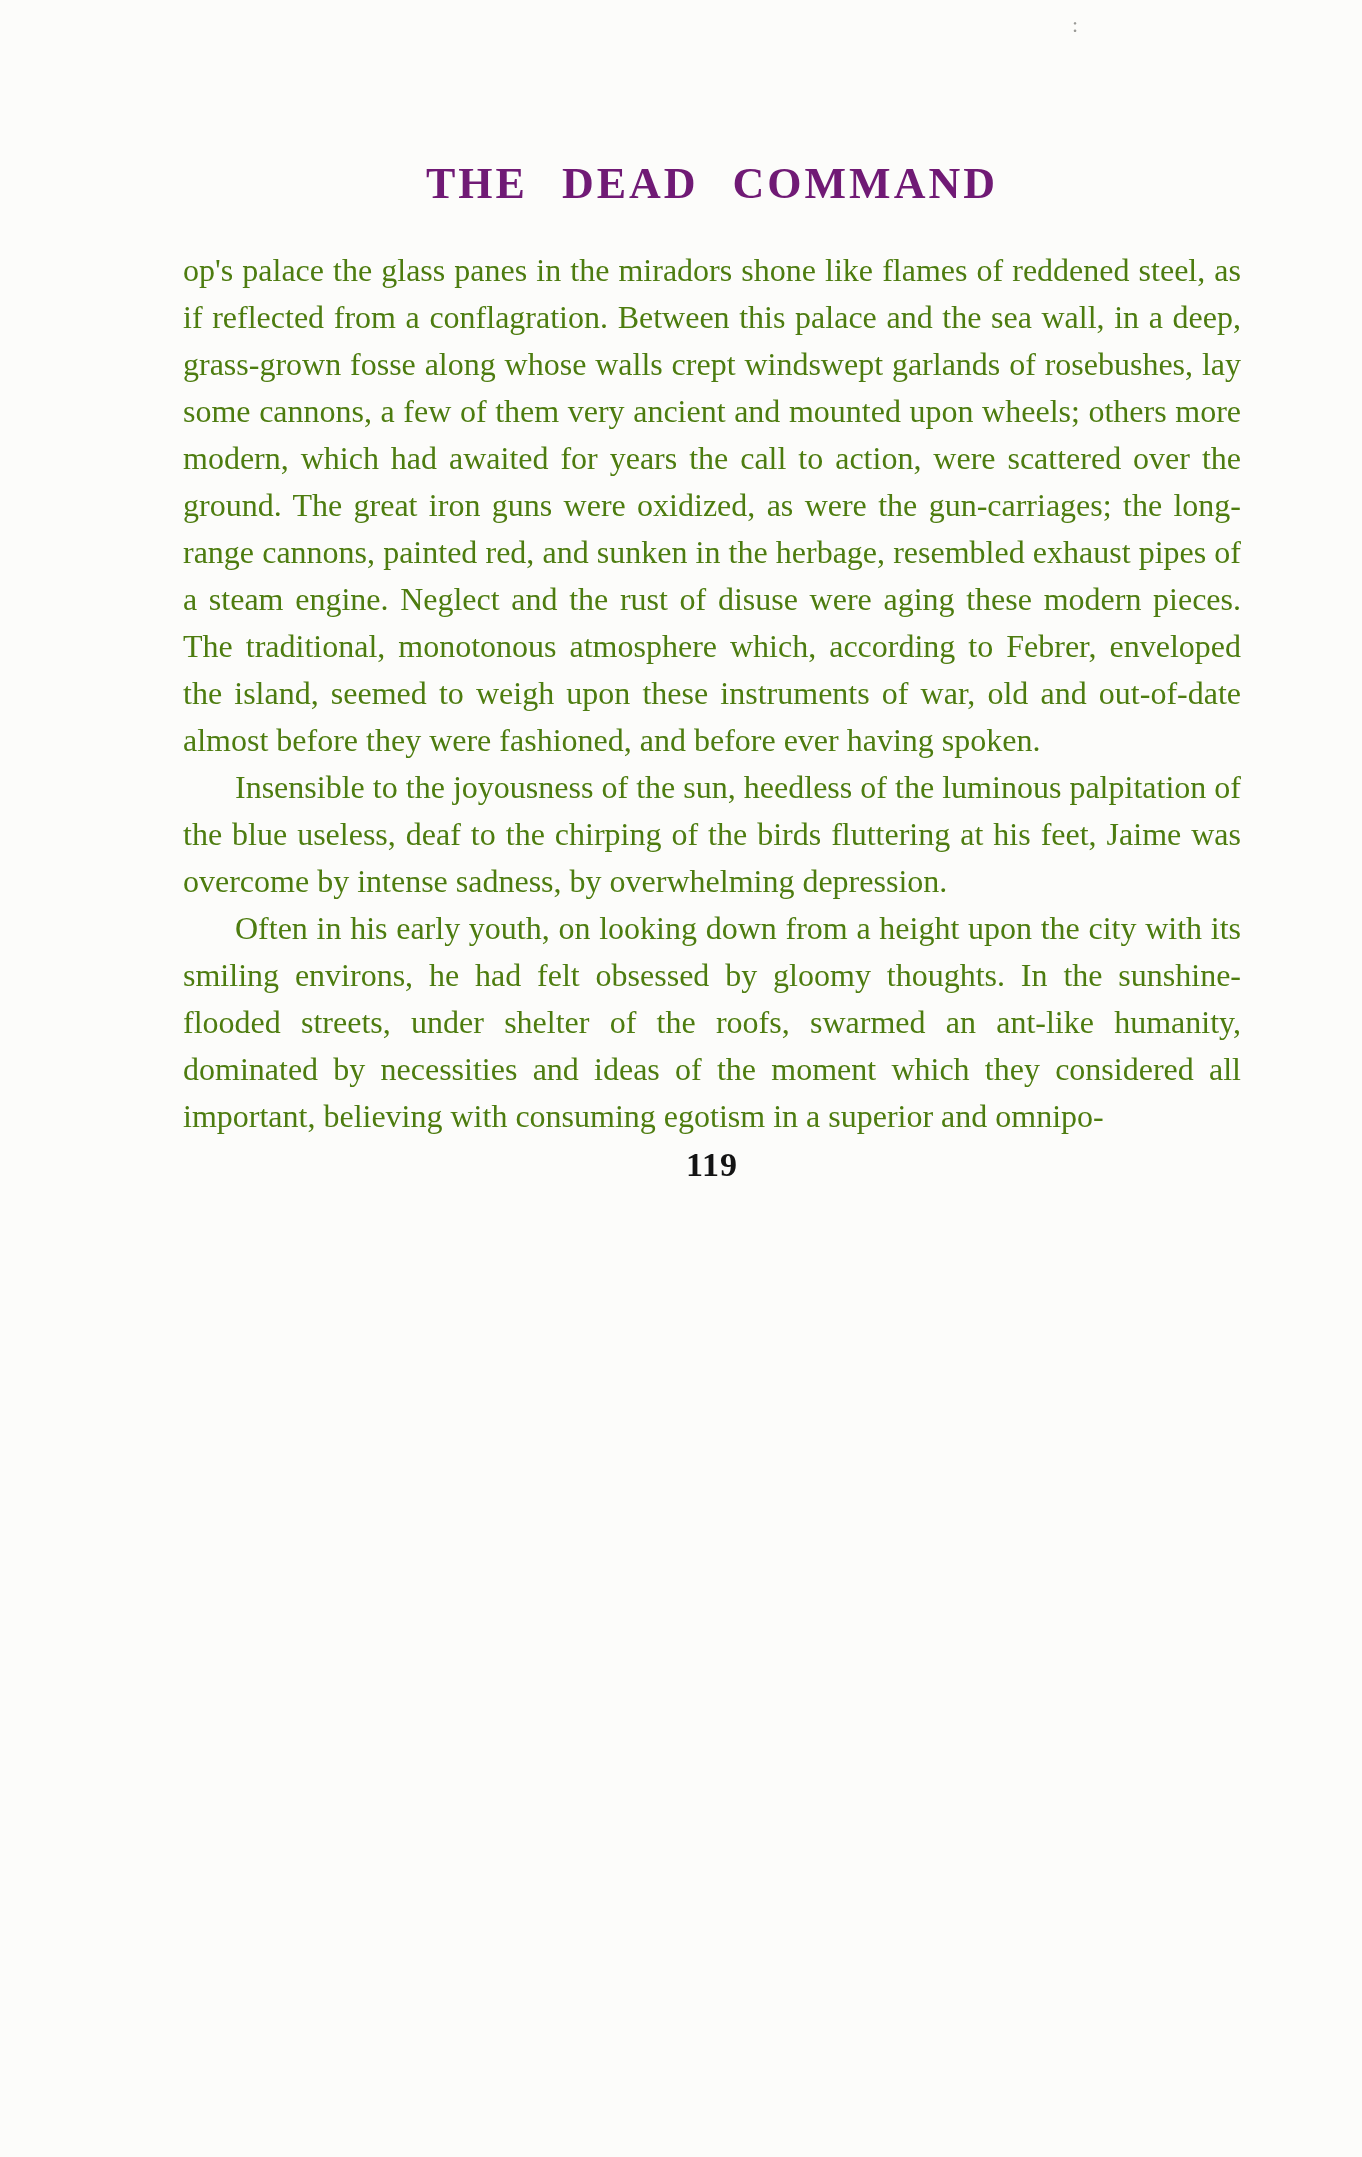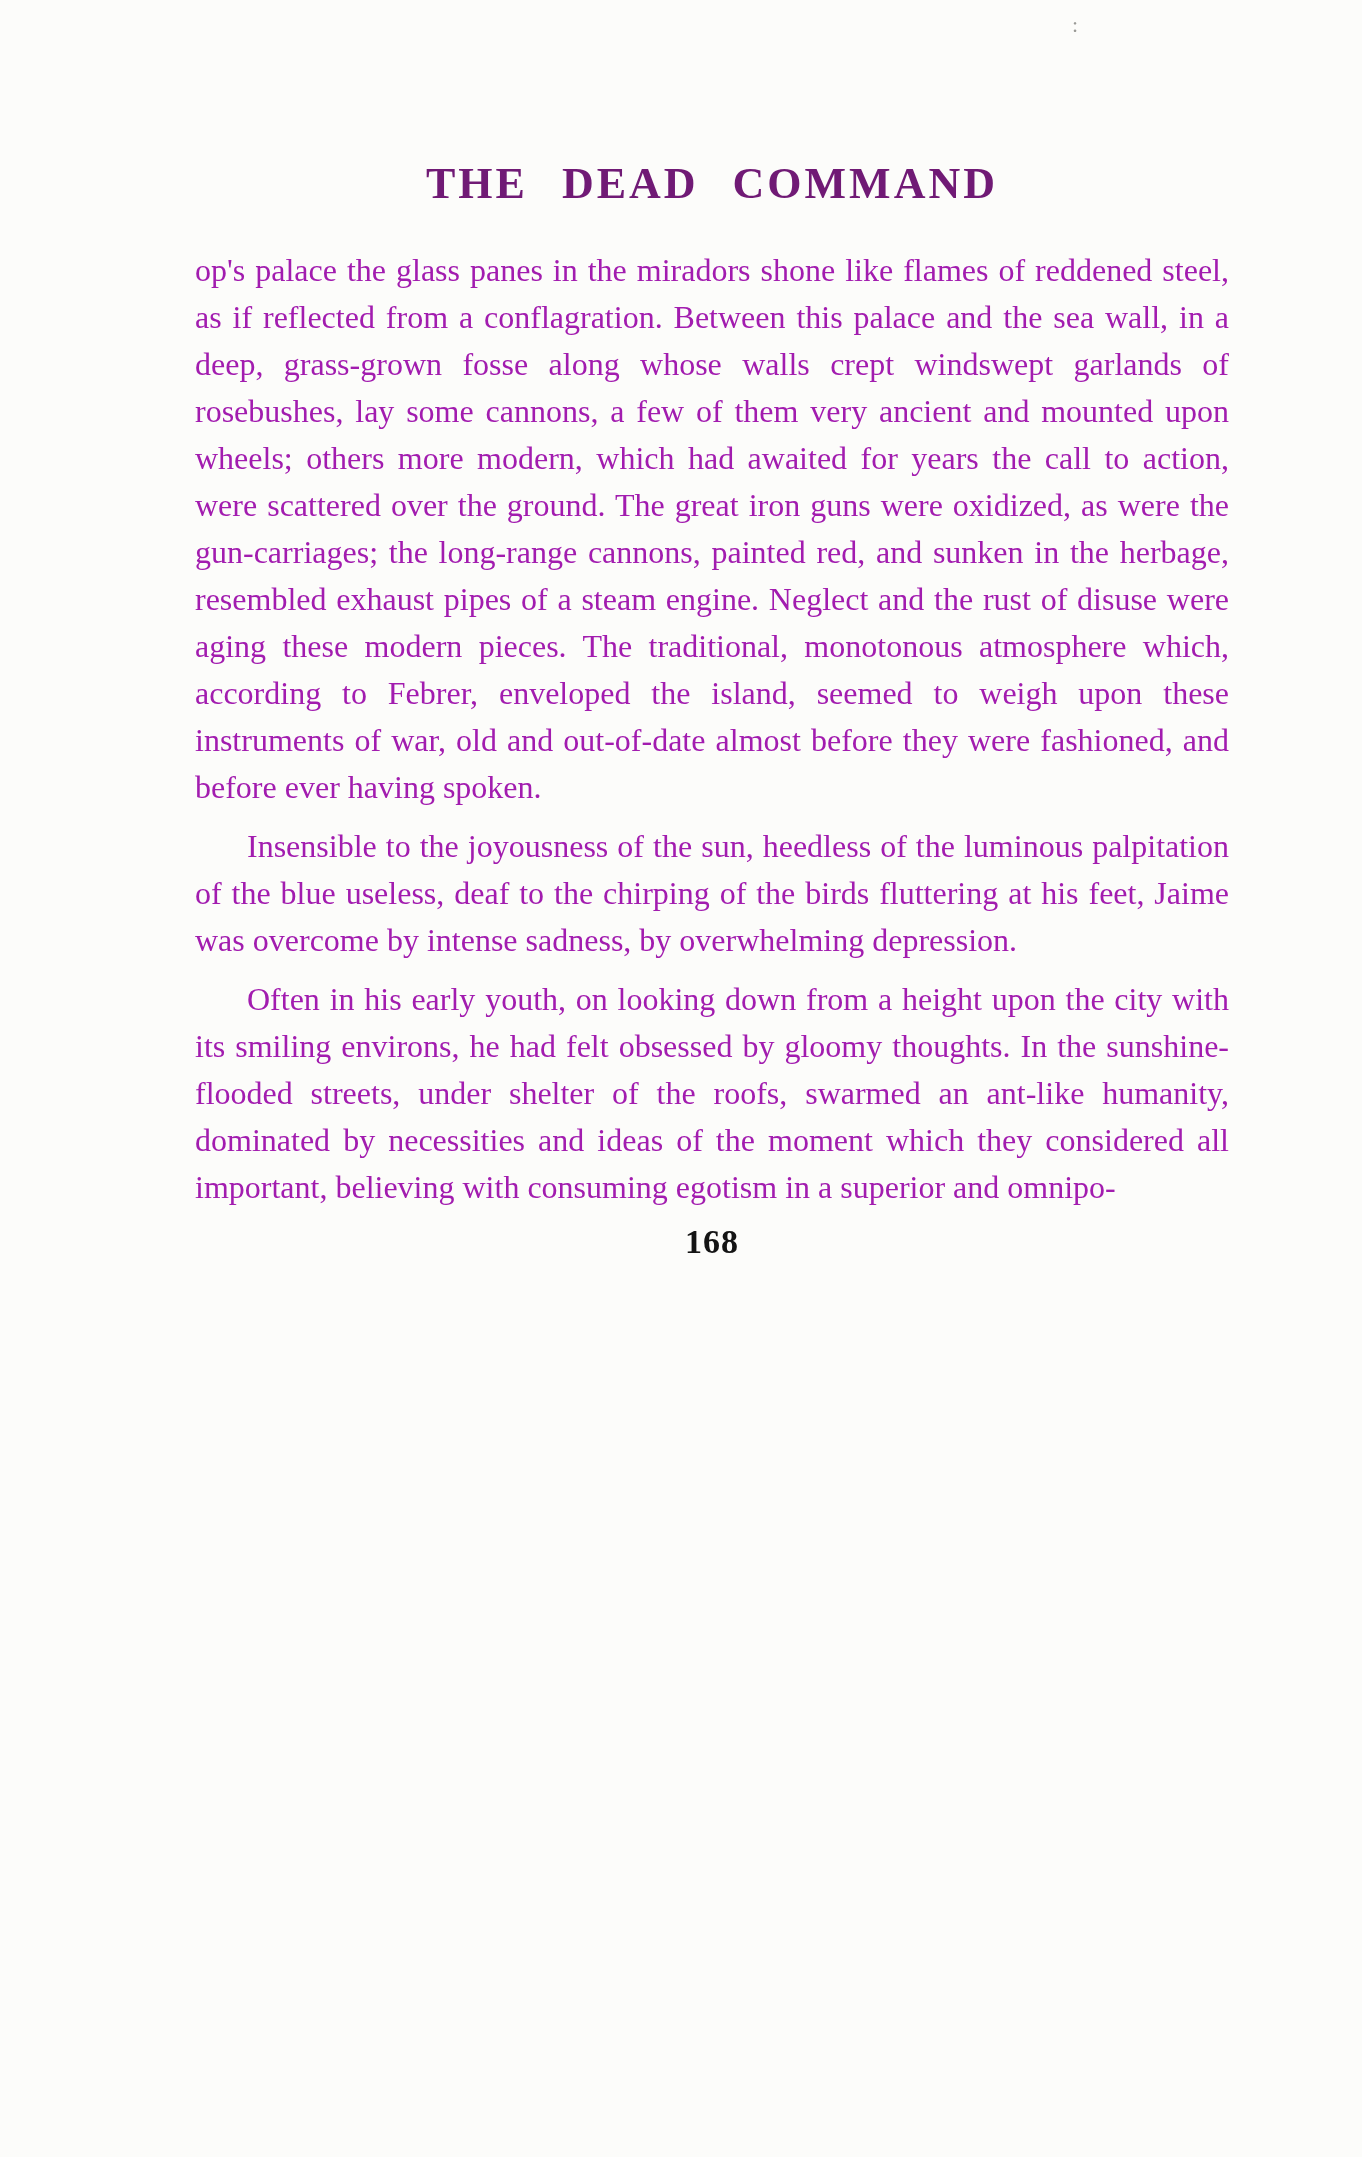--- a/index.html
+++ b/index.html
@@ -35,25 +35,25 @@
   .running-head {
     margin: 0 0 38px 0;
     text-align: center;
     font-size: 44px;
     font-weight: 700;
     letter-spacing: 3px;
     word-spacing: 20px;
     color: #701a75;
   }
   .text-block p {
-    margin: 12px;
+    margin: 0;
     font-size: 32px;
     line-height: 47px;
     text-align: justify;
-    color: #a21caf;
+    color: #4d7c0f;
   }
   .text-block p.indented {
     text-indent: 52px;
   }
   .page-number {
     margin-top: 6px;
     text-align: center;
     font-size: 34px;
     font-weight: 700;
     letter-spacing: 1px;
@@ -70,16 +70,16 @@
   <div class="content">
 
     <h1 class="running-head">THE DEAD COMMAND</h1>
 
     <div class="text-block">
       <p>op's palace the glass panes in the miradors shone like flames of reddened steel, as if reflected from a conflagration. Between this palace and the sea wall, in a deep, grass-grown fosse along whose walls crept windswept garlands of rosebushes, lay some cannons, a few of them very ancient and mounted upon wheels; others more modern, which had awaited for years the call to action, were scattered over the ground. The great iron guns were oxidized, as were the gun-carriages; the long-range cannons, painted red, and sunken in the herbage, resembled exhaust pipes of a steam engine. Neglect and the rust of disuse were aging these modern pieces. The traditional, monotonous atmosphere which, according to Febrer, enveloped the island, seemed to weigh upon these instruments of war, old and out-of-date almost before they were fashioned, and before ever having spoken.</p>
       <p class="indented">Insensible to the joyousness of the sun, heedless of the luminous palpitation of the blue useless, deaf to the chirping of the birds fluttering at his feet, Jaime was overcome by intense sadness, by overwhelming depression.</p>
       <p class="indented">Often in his early youth, on looking down from a height upon the city with its smiling environs, he had felt obsessed by gloomy thoughts. In the sunshine-flooded streets, under shelter of the roofs, swarmed an ant-like humanity, dominated by necessities and ideas of the moment which they considered all important, believing with consuming egotism in a superior and omnipo-</p>
     </div>
 
-    <div class="page-number">168</div>
+    <div class="page-number">119</div>
 
   </div>
 </div>
 
 </body></html>

